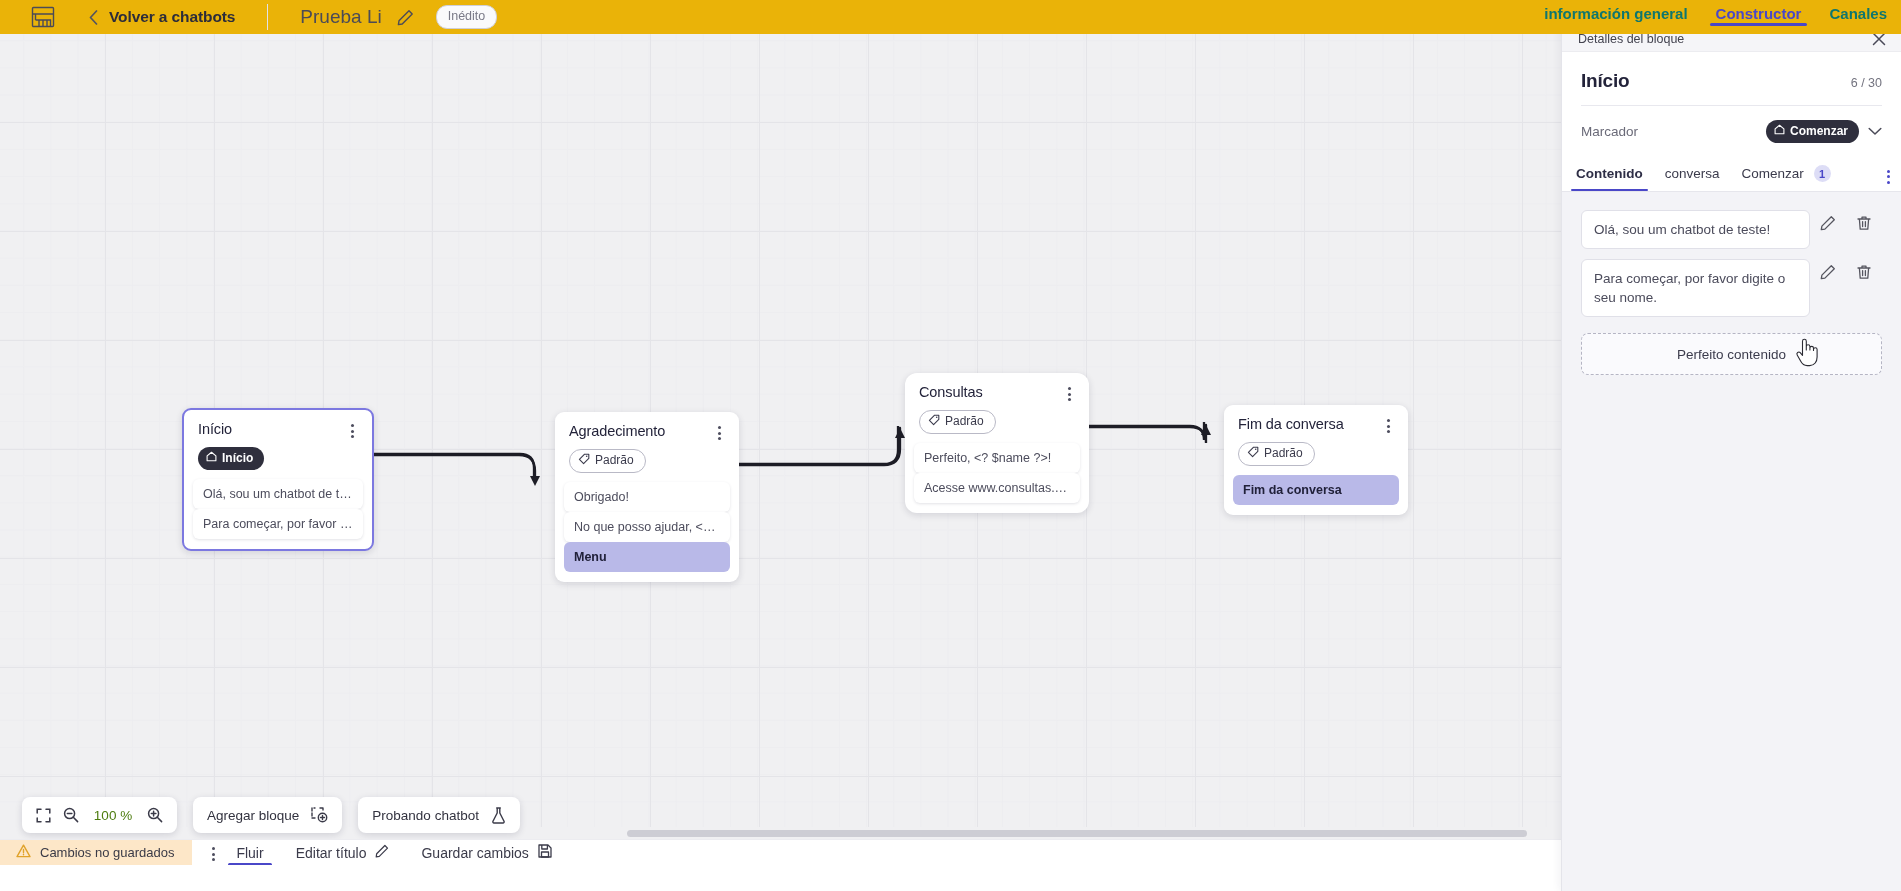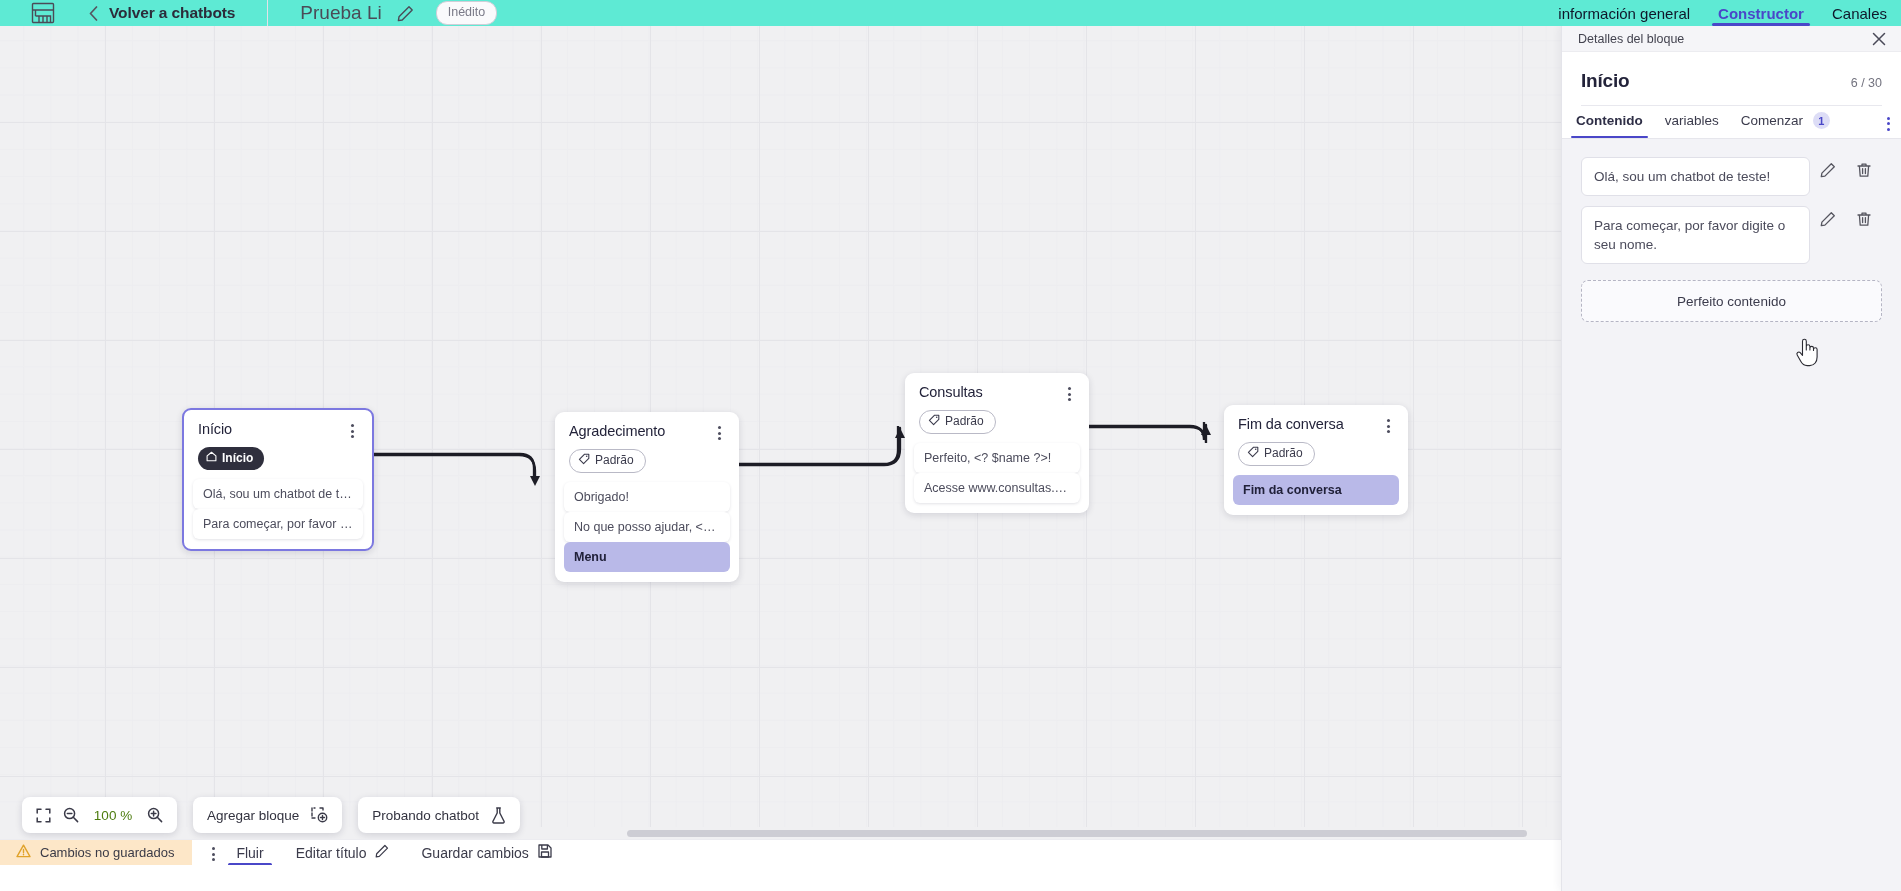--- a/index.html
+++ b/index.html
@@ -6,22 +6,22 @@
   html, body {
     width: 1901px; height: 891px;
     font-family: "Liberation Sans", sans-serif;
     background: #ffffff;
     overflow: hidden;
   }
   body { position: relative; }
 
   
   .topbar {
-    position: absolute; left: 0; top: 0; width: 1901px; height: 26px;
-    background: #5eead4; display: flex; align-items: center;
+    position: absolute; left: 0; top: 0; width: 1901px; height: 34px;
+    background: #eab308; display: flex; align-items: center;
     z-index: 30;
   }
   .logo-box {
     width: 34px; height: 26px; margin-left: 26px;
     display: flex; align-items: center; justify-content: center;
   }
   .logo-box svg { display: block; }
   .back-chevron {
     margin-left: 26px; width: 14px; height: 20px;
     display: flex; align-items: center; justify-content: center;
@@ -44,23 +44,24 @@
     background: #fafafc; line-height: 1.3;
   }
 
   
   .right-tabs {
     position: absolute; right: 0; top: 0; height: 26px;
     display: flex; align-items: center; gap: 0px;
     z-index: 31;
   }
   .rtab {
-    font-size: 15px; color: #0f172a; padding: 0 14px;
+    font-size: 15px; color: #0f766e; padding: 0 14px;
     height: 26px; display: flex; align-items: flex-end; padding-bottom: 4px;
     white-space: nowrap;
+    font-weight: bold;
   }
   .rtab.active { color: #4a47c8; font-weight: bold; position: relative; }
   .rtab.active::after {
     content: ""; position: absolute; left: 8px; right: 8px; bottom: 0;
     height: 3px; background: #4a47c8; border-radius: 2px;
   }
 
   
   .canvas-wrap {
     position: absolute; left: 0; top: 26px; width: 1561px; height: 839px;
@@ -337,21 +338,21 @@
         <span>Padrão</span>
       </div>
     </div>
     <div class="node-body">
       <div class="msg">Obrigado!</div>
       <div class="msg">No que posso ajudar, &lt;? $name ...</div>
       <div class="msg highlight">Menu</div>
     </div>
   </div>
 
-  <div class="node" style="left:905px; top:347px; width:184px;">
+  <div class="node" style="left:905px; top:347px; width:184px;border-radius:12px;">
     <div class="node-head">
       <div class="node-title-row">
         <div class="node-title">Consultas</div>
         <div class="kebab">
             <i></i>
             <i></i>
             <i></i>
           </div>
       </div>
       <div class="badge-outline">
@@ -491,28 +492,46 @@
         </svg>
     </div>
   </div>
 
   <div class="panel-inner">
     <div class="panel-title-row">
       <div class="panel-title">Início</div>
       <div class="panel-count">6 / 30</div>
     </div>
     <div class="panel-sep"></div>
+    <div class="marcador-row">
+      <div class="marcador-lbl">Marcador</div>
+      <div class="marcador-right">
+        <div class="badge-dark" style="margin-top:0;">
+          <span>
+            <svg width="11" height="11" viewBox="0 0 12 12" fill="none" stroke="#fff" stroke-width="1.2" stroke-linejoin="round">
+                <path d="M1.2 5.3 L6 1.4 L10.8 5.3 V10.6 H1.2 Z"></path>
+              </svg>
+          </span>
+          <span>Comenzar</span>
+        </div>
+        <div class="chev-down">
+          <svg width="14" height="9" viewBox="0 0 14 9" fill="none" stroke="currentColor" stroke-width="1.5" stroke-linecap="round" stroke-linejoin="round">
+              <path d="M1.2 1.5 L7 7 L12.8 1.5"></path>
+            </svg>
+        </div>
+      </div>
+    </div>
   </div>
 
   <div class="panel-tabs">
     <div class="ptab active">
       <span>Contenido</span>
     </div>
     <div class="ptab">
-      <span>variables</span>
+      <span>conversa</span>
     </div>
     <div class="ptab">
       <span>Comenzar</span>
       <span class="dest-badge">1</span>
     </div>
     <div class="kebab ptabs-kebab">
         <i></i>
         <i></i>
         <i></i>
       </div>

